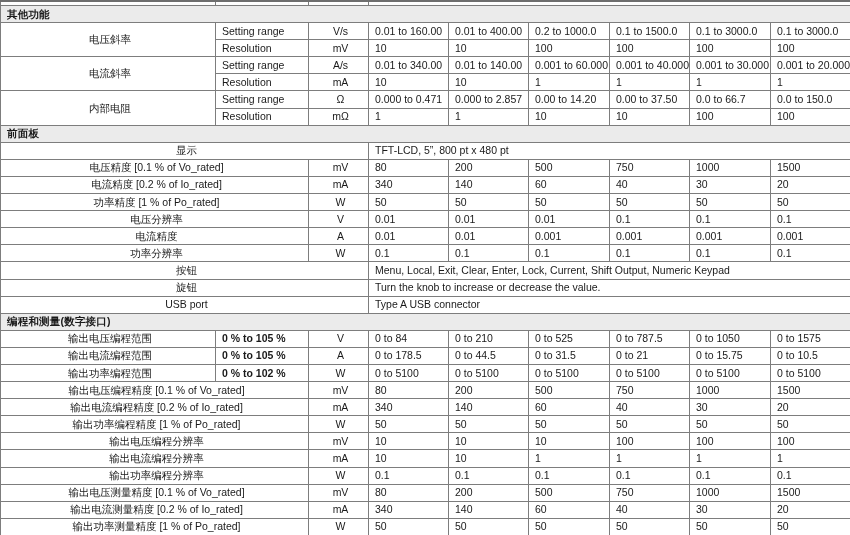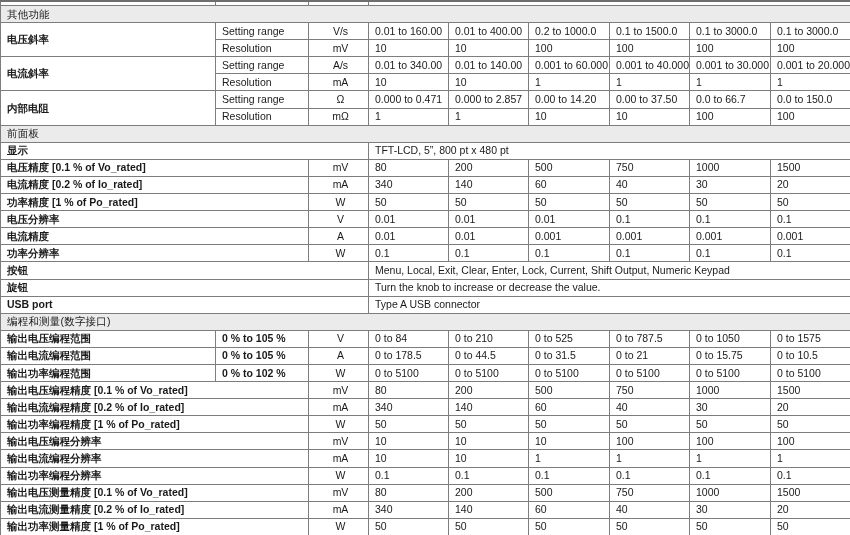--- a/index.html
+++ b/index.html
@@ -21,28 +21,29 @@
     vertical-align:middle;
     padding:0 2px 0 6px;
   }
   tr.sliver td{
     height:3px;
     border-top:2px solid #6e6e6e;
     padding:0;
   }
   td.section{
     background:#ebebeb;
-    font-weight:normal;
+    font-weight:bold;
     font-size:11px;
     letter-spacing:.2px;
     margin-left:19px;
   }
   td.lab{
-    font-weight:bold;
+    font-weight:normal;
     font-size:11px;
+    text-align:center;
   }
   td.sub{
     font-weight:normal;
     font-size:10.5px;
   }
   td.mid{
     font-weight:bold;
     font-size:10.5px;
   }
   td.unit{

